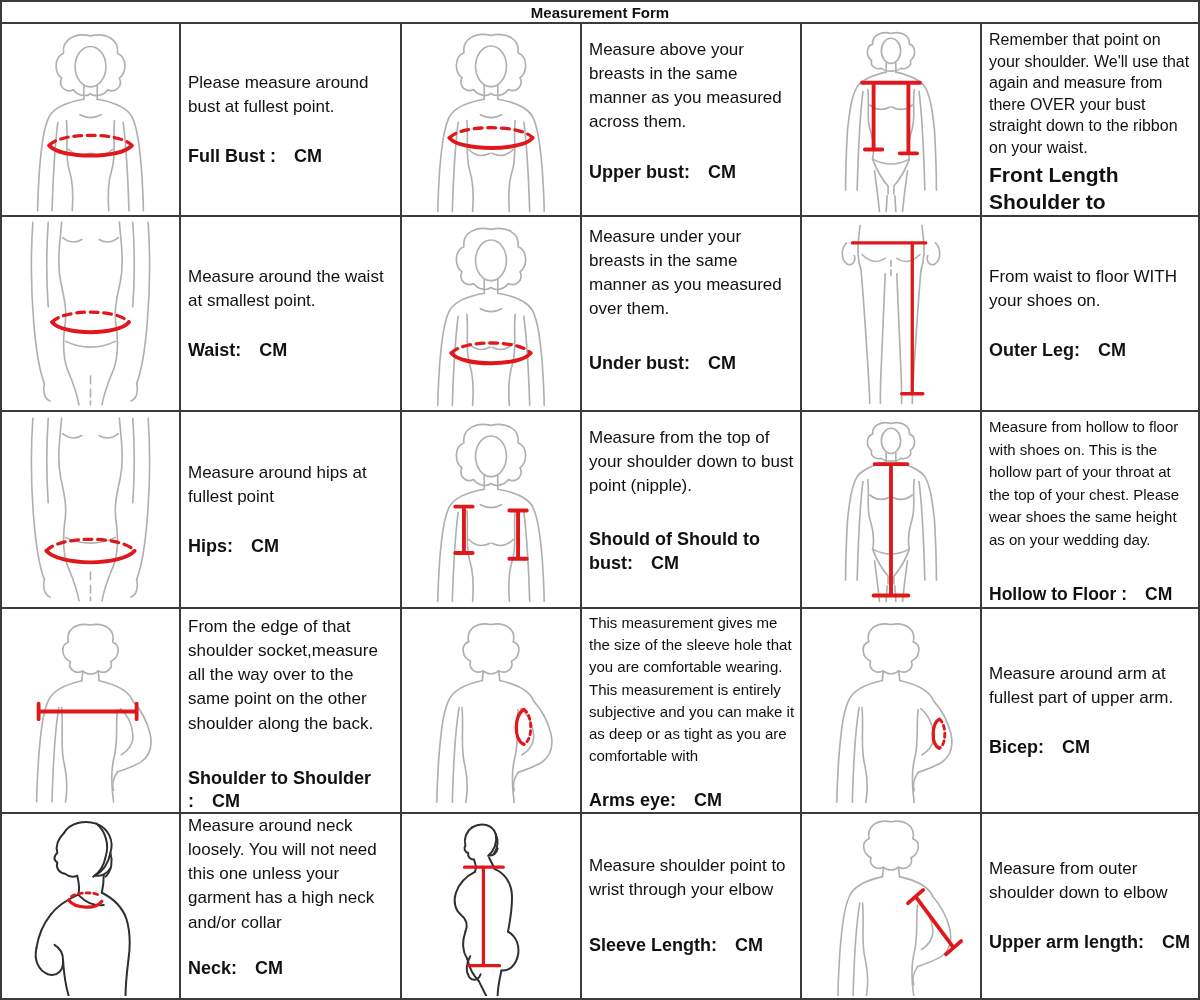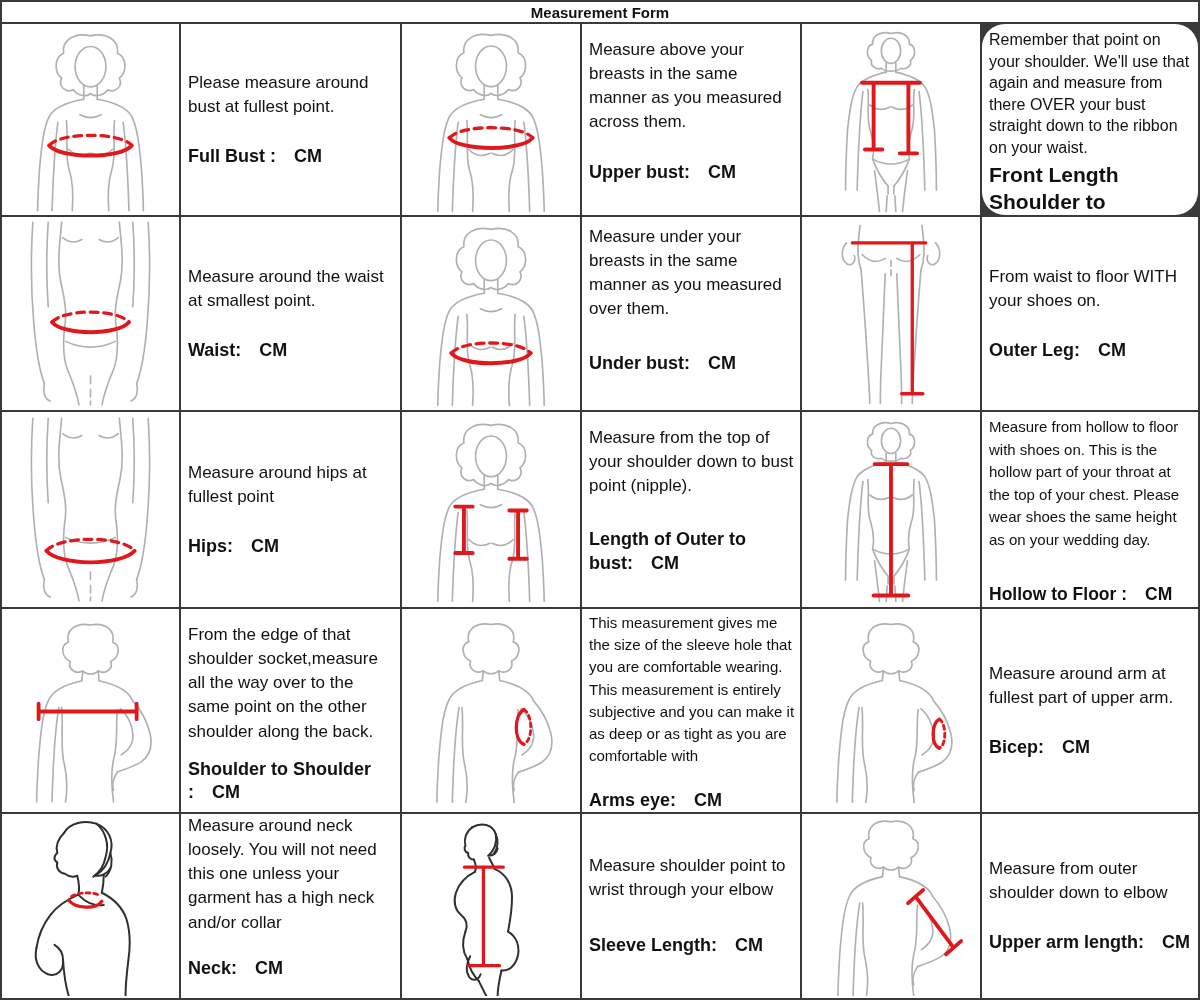--- a/index.html
+++ b/index.html
@@ -24,27 +24,27 @@
     font-weight:bold;font-size:15px;
   }
   .figc{display:flex;align-items:stretch;justify-content:center;padding:2px;}
   .figc svg{width:100%;height:100%;}
   .txt{box-sizing:border-box;padding:8px 4px 8px 7px;display:flex;flex-direction:column;font-size:17px;line-height:1.42;}
   .vc{justify-content:center;}
   .vt{justify-content:flex-start;}
   .label{font-weight:bold;font-size:18px;margin-top:26px;line-height:1.3;}
   .label .unit{margin-left:18px;}
   
-  .c-frontlen{font-size:16px;line-height:1.35;padding-top:5px;border-radius:23px;}
+  .c-frontlen{font-size:16px;line-height:1.35;padding-top:5px;}
   .c-frontlen .label{margin-top:2px;font-size:21px;}
   .c-hollow{font-size:15px;line-height:1.5;padding-top:4px;}
   .c-hollow .label{margin-top:32px;font-size:17.5px;}
   .c-armseye{font-size:15px;line-height:1.48;padding-top:3px;}
   .c-armseye .label{margin-top:22px;}
-  .c-shoulder{padding-top:14px;}
+  .c-shoulder{padding-top:6px;gap:17px;}
   .c-shoulder .label{margin-top:14px;}
   .c-neck{padding-top:0;}
   .c-neck .label{margin-top:22px;}
   .c-underbust{}
   .c-underbust .label{margin-top:30px;}
   .c-shbust{padding-top:14px;}
   .c-shbust .label{margin-top:30px;}
   .c-sleeve .label{margin-top:32px;}
   
   .sk path,.sk ellipse{fill:none;stroke:var(--sketch);stroke-width:1.7;stroke-linecap:round;stroke-linejoin:round;}
@@ -256,21 +256,21 @@
     <svg viewBox="0 0 180 190">
       <use href="#sym-front-upper"></use>
       <g class="red">
         <path d="M53,92 L71,92 M62,92 L62,140 M53,140 L71,140"></path>
         <path d="M109,96 L127,96 M118,96 L118,146 M109,146 L127,146"></path>
       </g>
     </svg>
   </div>
   <div class="cell txt vt c-shbust">
     <div>Measure from the top of your shoulder down to bust point (nipple).</div>
-    <div class="label"><span>Length of Outer to bust:</span><span class="unit">CM</span></div>
+    <div class="label"><span>Should of Should to bust:</span><span class="unit">CM</span></div>
   </div>
   <div class="cell figc">
     <svg viewBox="0 0 180 190">
       <use href="#sym-front-full"></use>
       <g class="red">
         <path d="M73,48 L107,48 M90,48 L90,184 M72,184 L108,184"></path>
       </g>
     </svg>
   </div>
   <div class="cell txt vt c-hollow">

